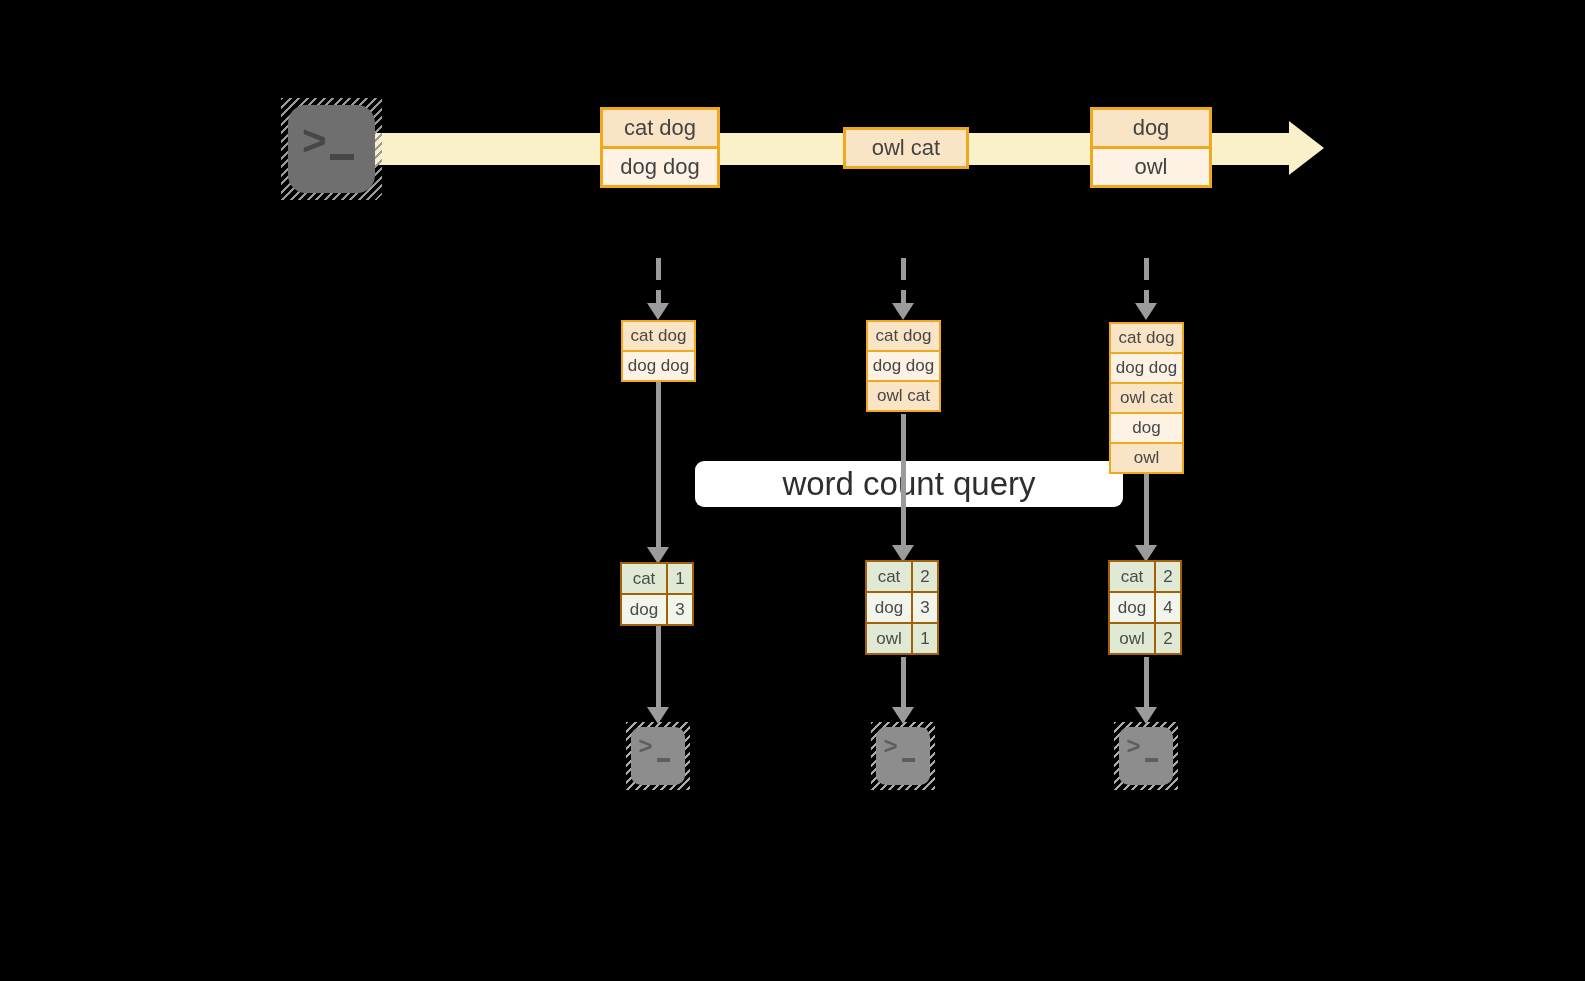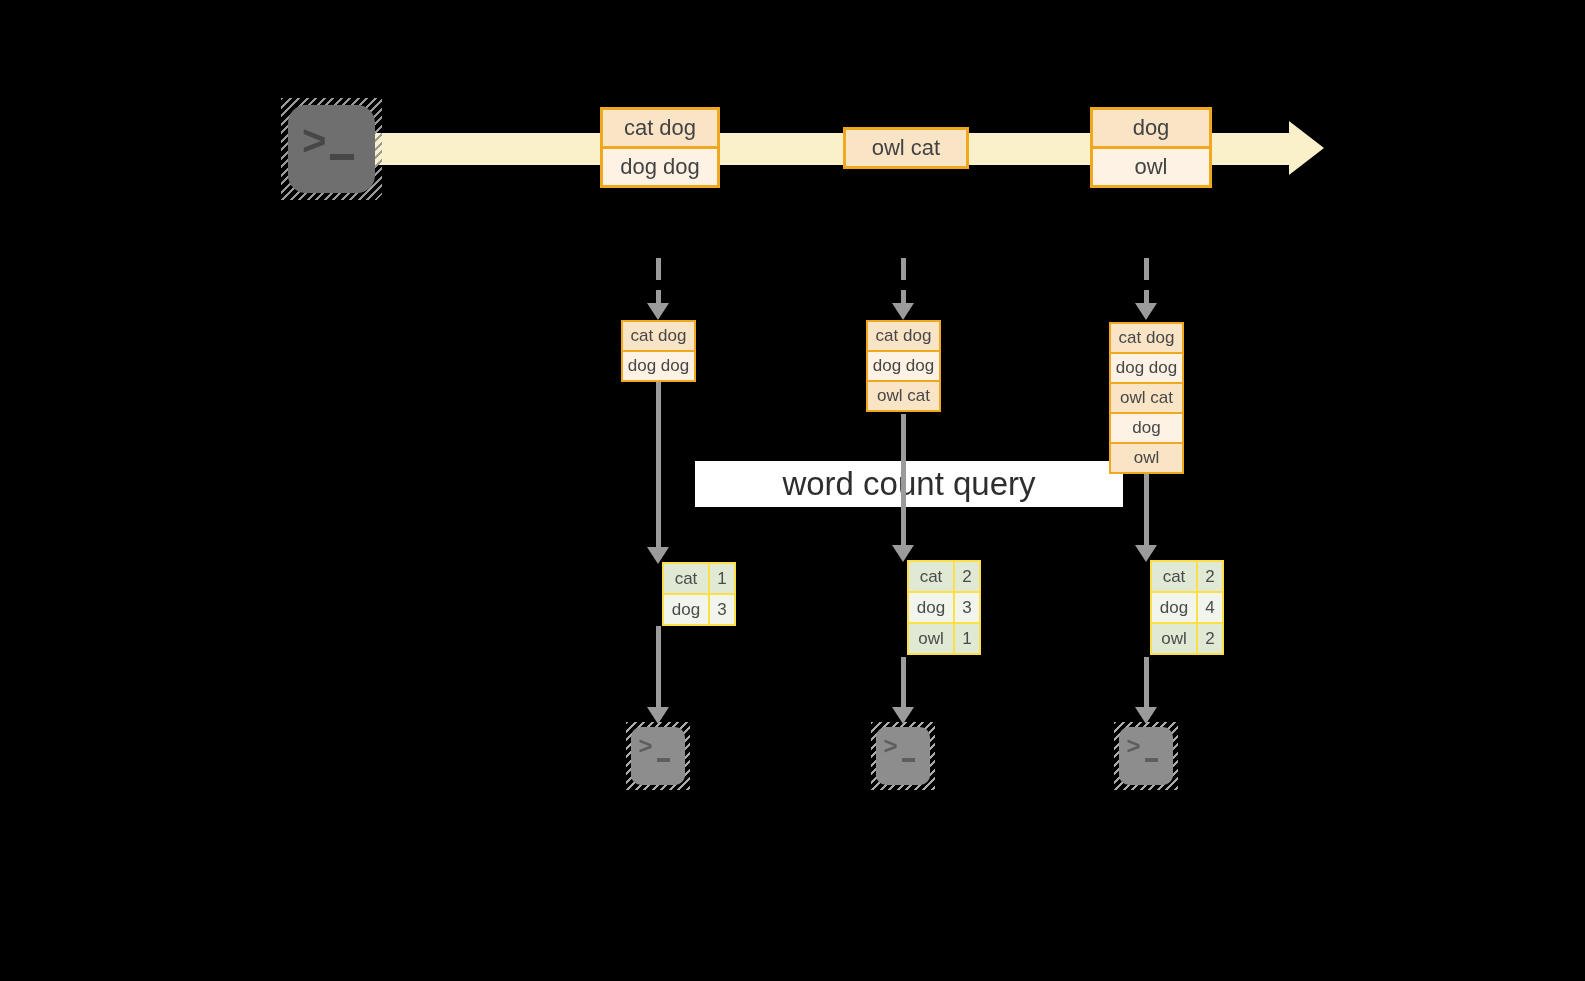--- a/index.html
+++ b/index.html
@@ -40,26 +40,26 @@
   
   .varrow{position:absolute;width:22px;z-index:2;}
   .varrow .shaft{position:absolute;left:8.5px;top:0;bottom:15px;width:5px;background:#9B9B9B;}
   .varrow.dashed .shaft{background:repeating-linear-gradient(180deg,#9B9B9B 0 22px,transparent 22px 32px);}
   .varrow .head{position:absolute;left:0;bottom:0;width:0;height:0;
                 border-left:11px solid transparent;border-right:11px solid transparent;
                 border-top:17px solid #9B9B9B;}
 
   
   .query-band{position:absolute;left:695px;top:461px;width:428px;height:46px;
-              background:#FFFFFF;z-index:1;text-align:center;}
+              background:#FFFFFF;z-index:1;text-align:center;border-radius:9px;}
   .query-band span{display:inline-block;line-height:46px;font-size:33px;color:#2E2E2E;}
 
   
   .gtable{position:absolute;display:grid;grid-template-columns:44px 24px;gap:2px;
-          padding:2px;background:#fde047;z-index:3;margin-left:42px;}
+          padding:2px;background:#a16207;z-index:3;}
   .gcell{height:29px;line-height:29px;text-align:center;font-size:17px;color:#4b4b4b;}
   .g0{background:#DFE9D4;}
   .g1{background:#F1F5EB;}
 </style>
 </head>
 <body>
 
 <div class="canvas">
 
   <div class="stream-shaft"></div>

